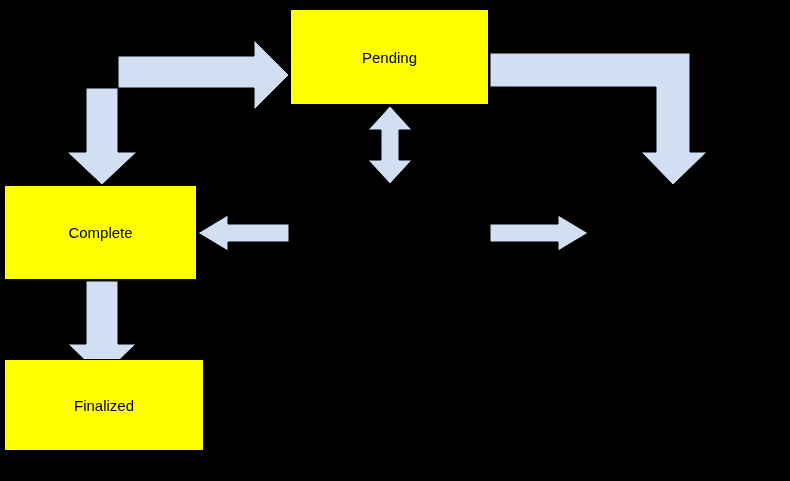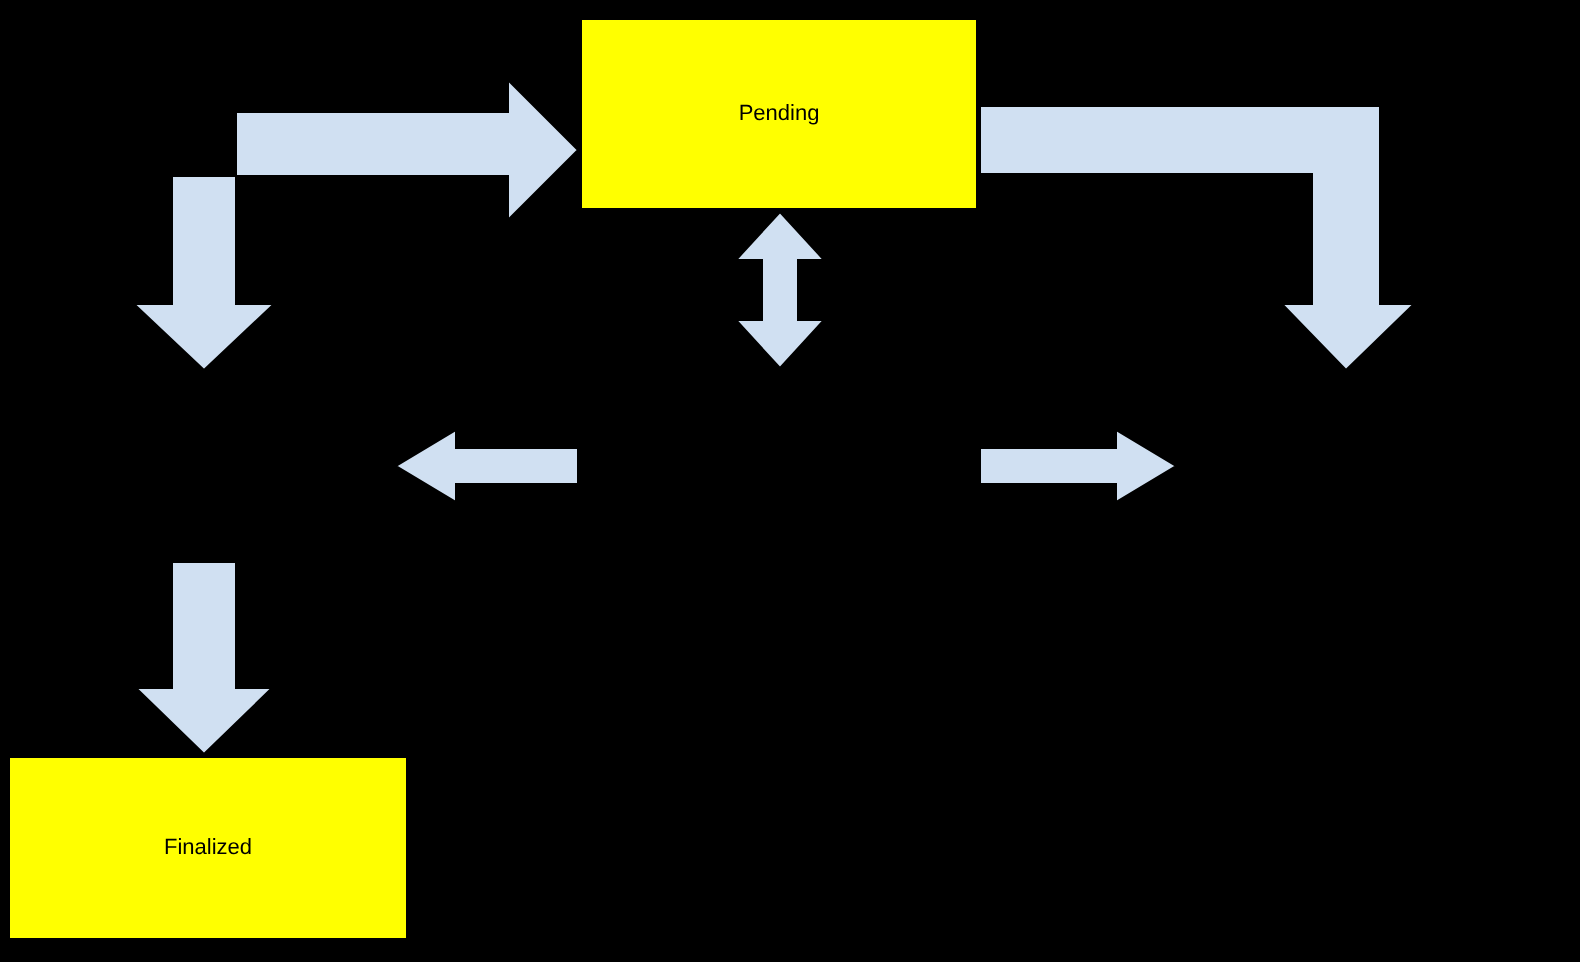--- a/index.html
+++ b/index.html
@@ -17,21 +17,21 @@
   }
   .node {
     position: absolute;
     background: #ffff00;
     border: 1px solid #000000;
     box-sizing: border-box;
     display: flex;
     align-items: center;
     justify-content: center;
     color: #000000;
-    font-size: 11px;
+    font-size: 15px;
     font-family: "Liberation Sans", sans-serif;
     line-height: 1;
     user-select: none;
   }
   .node-label {
     display: block;
     text-align: center;
   }
   #arrow-layer {
     position: absolute;
@@ -112,20 +112,23 @@
              L 118 281
              L 118 344
              L 136 344 Z"></path>
 
   </svg>
 
   <div class="node" style="left:290px; top:9px; width:199px; height:96px;">
     <span class="node-label">Pending</span>
   </div>
 
+  <div class="node" style="left:4px; top:185px; width:193px; height:95px;">
+    <span class="node-label">Complete</span>
+  </div>
 
 
 
-  <div class="node" style="left:4px; top:378px; width:200px; height:92px;">
+  <div class="node" style="left:4px; top:359px; width:200px; height:92px;">
     <span class="node-label">Finalized</span>
   </div>
 
 </div>
 
 </body></html>

